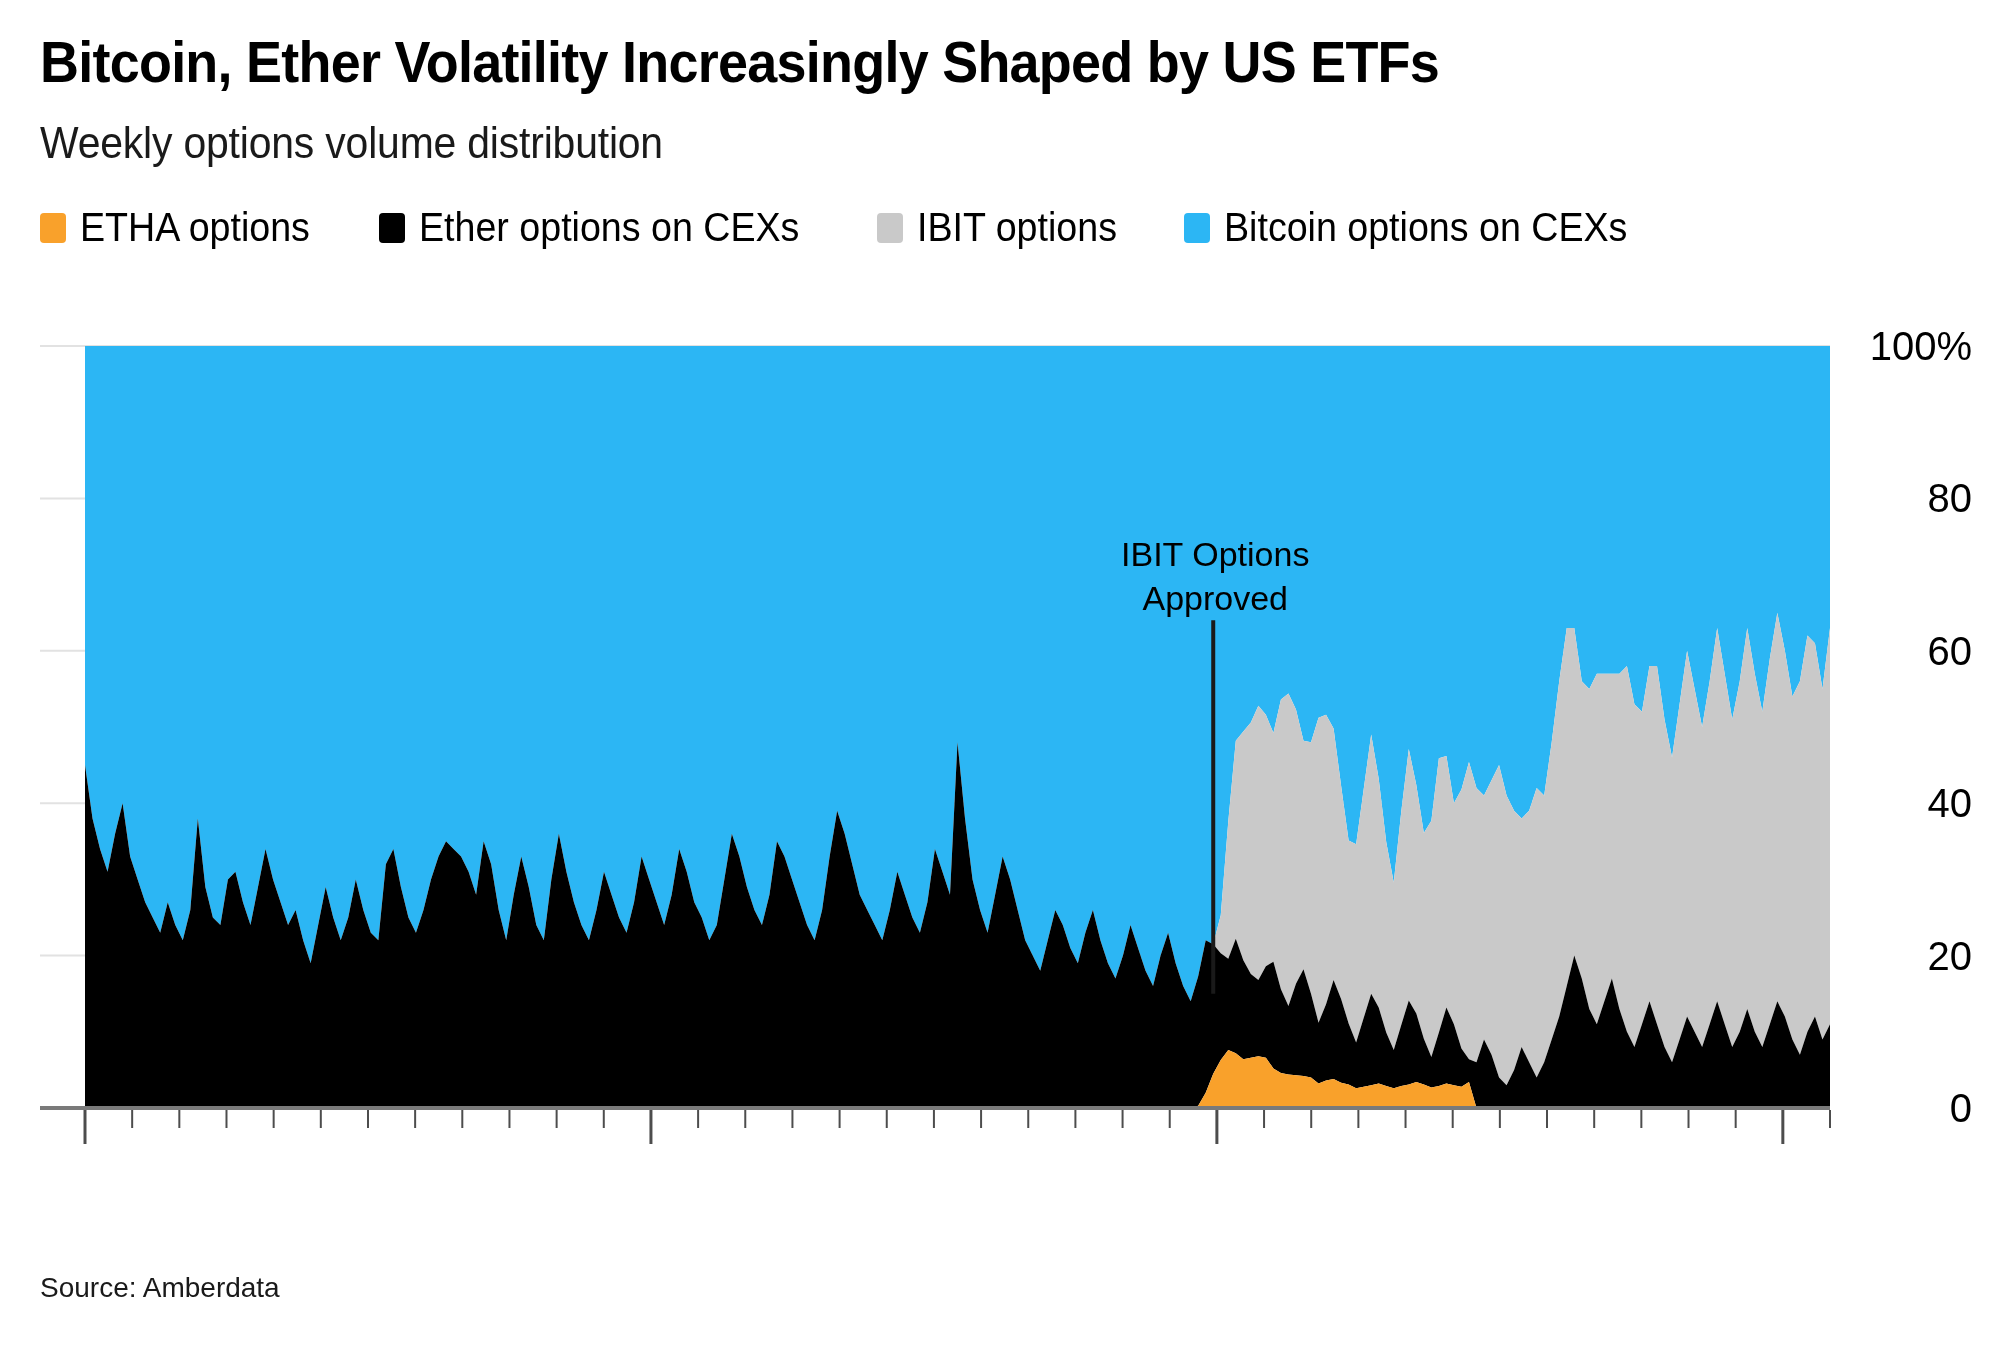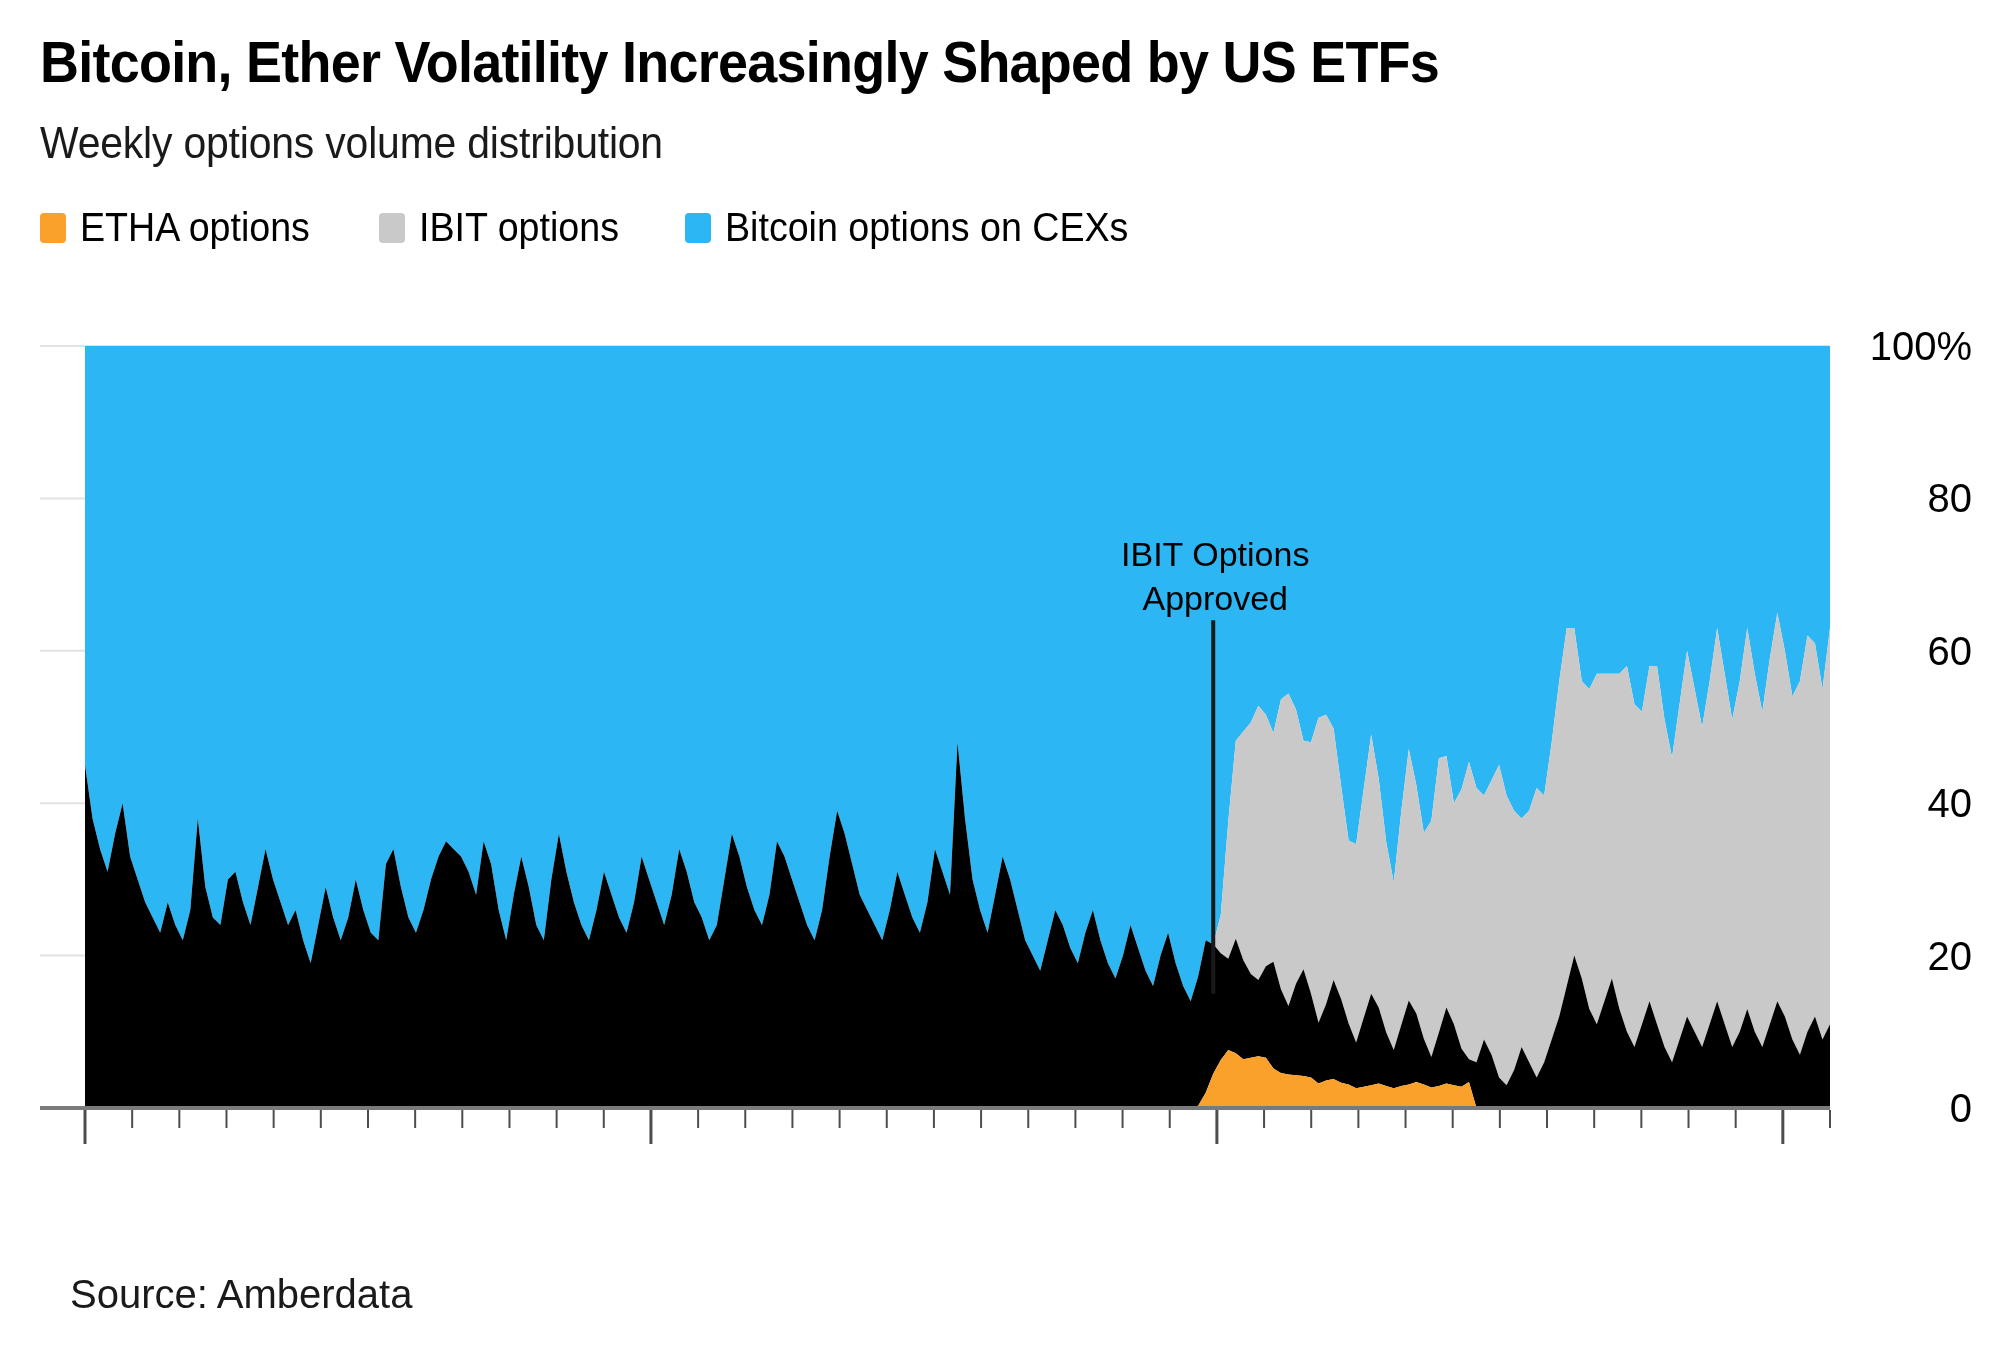--- a/index.html
+++ b/index.html
@@ -86,39 +86,42 @@
     font-family:"Liberation Sans", sans-serif;
     font-size:34px;
     font-weight:400;
     fill:#000;
   }
 
   
   .source{
     position:absolute;left:40px;top:1272px;
     font-family:"Liberation Sans", sans-serif;
-    font-size:40px;
+    font-size:28px;
     color:#1a1a1a;
     white-space:nowrap;
-    margin-left:30px;
   }
 </style>
 </head>
 <body>
 
 <div class="page">
 
   <div class="title">Bitcoin, Ether Volatility Increasingly Shaped by US ETFs</div>
 
   <div class="subtitle">Weekly options volume distribution</div>
 
   <div class="legend" id="legend">
       <div class="legend-item">
         <span class="legend-swatch" style="background: rgb(249, 161, 43);"></span>
         <span class="legend-label">ETHA options</span>
+      </div>
+      <div class="legend-item">
+        <span class="legend-swatch" style="background: rgb(0, 0, 0);"></span>
+        <span class="legend-label">Ether options on CEXs</span>
       </div>
       <div class="legend-item">
         <span class="legend-swatch" style="background: rgb(201, 201, 201);"></span>
         <span class="legend-label">IBIT options</span>
       </div>
       <div class="legend-item">
         <span class="legend-swatch" style="background: rgb(44, 182, 244);"></span>
         <span class="legend-label">Bitcoin options on CEXs</span>
       </div>
     </div>

